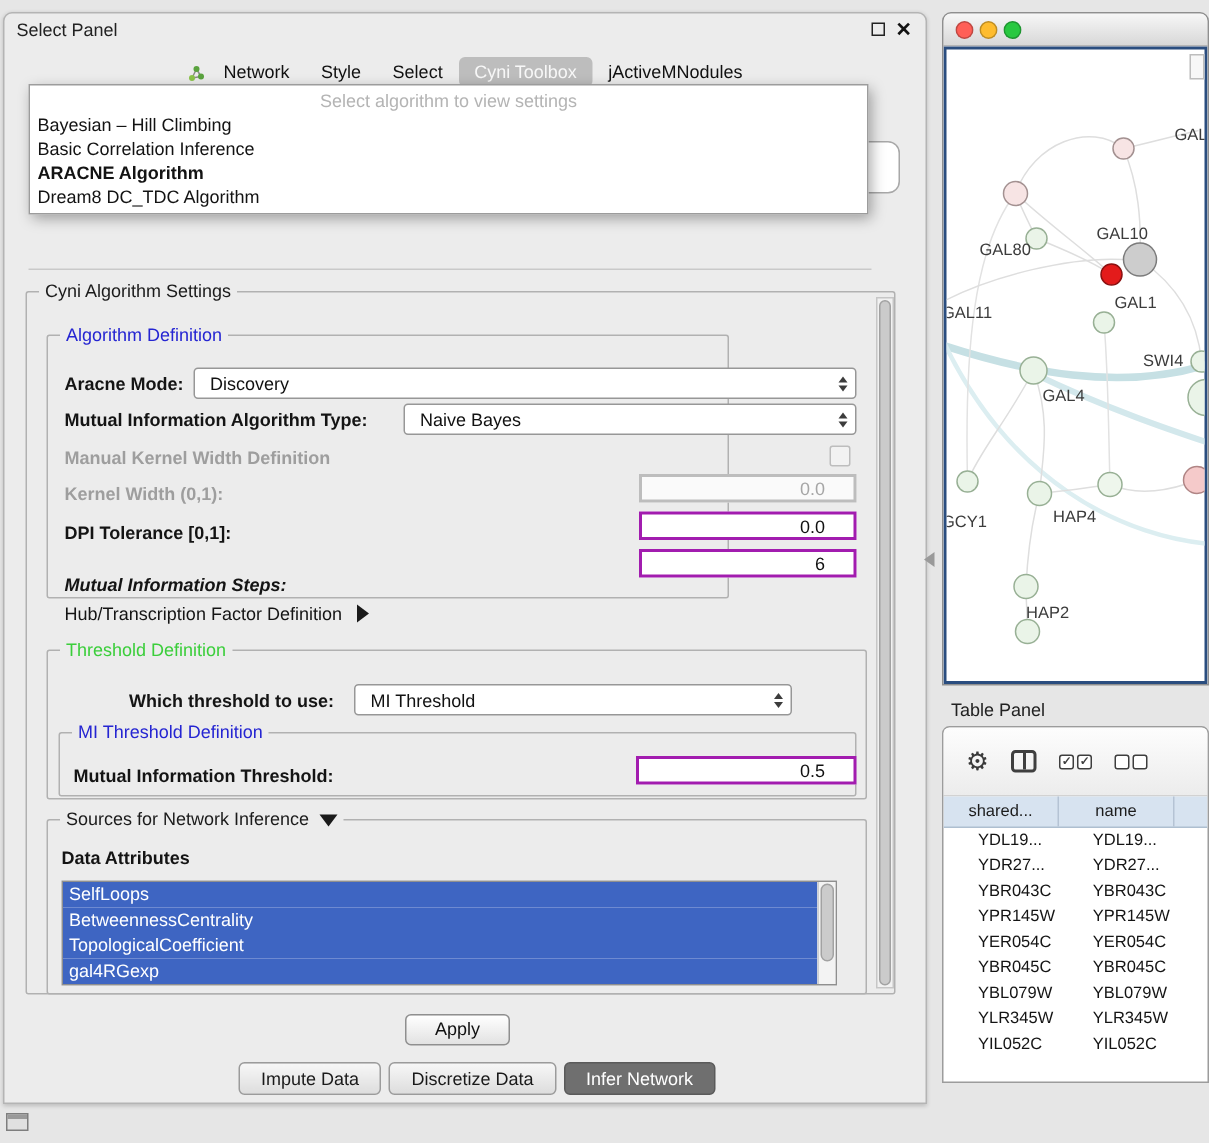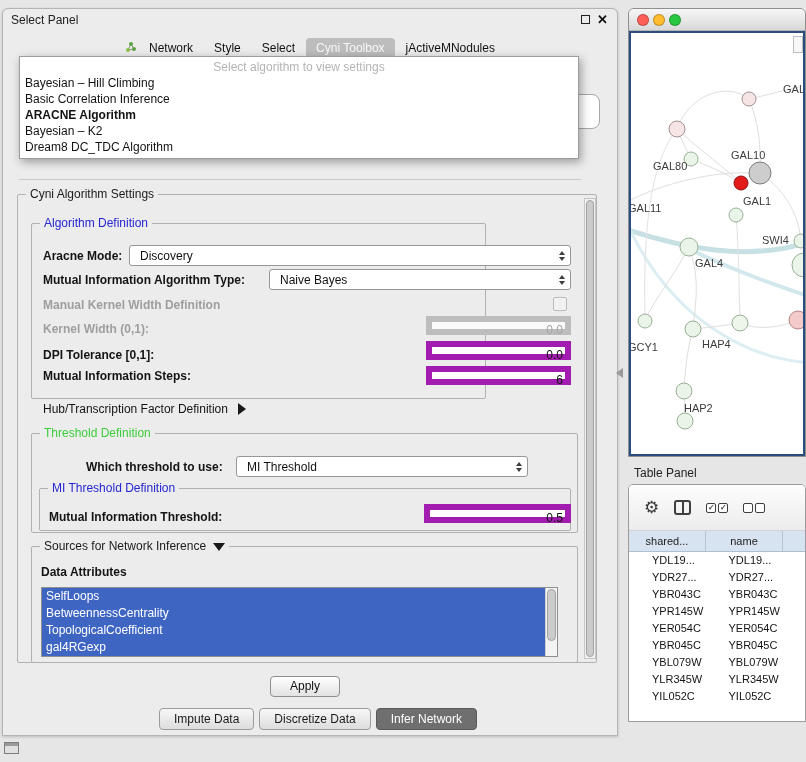--- a/index.html
+++ b/index.html
@@ -12,21 +12,21 @@
         background:#ececec; border:1px solid #b4b4b4; border-radius:6px 6px 0 0;
         box-shadow:0 1px 3px rgba(0,0,0,.18); }
   #cp-titlebar { position:absolute; left:0; top:0; right:0; height:22px; }
   #cp-title { position:absolute; left:8px; top:4px; font-size:12px; color:#222; }
   #cp-float { position:absolute; left:578px; top:6px; width:9px; height:9px;
               border:1.5px solid #222; background:transparent; }
   #cp-close { position:absolute; left:594px; top:3px; font-size:13px; font-weight:bold; color:#111; }
 
   #cp-tabs { position:absolute; left:0; right:0; top:28px; height:22px;
              display:flex; justify-content:center; align-items:center; }
-  .cp-tab { display:flex; align-items:flex-start; gap:12px; padding:3px 10px;
+  .cp-tab { display:flex; align-items:flex-end; gap:12px; padding:3px 10px;
             font-size:12px; color:#111; border-radius:4px; }
   .cp-tab + .cp-tab { margin-left:1px; }
   .cp-tab.active { background:#bdbdbd; color:#f8f8f8; }
 
   
   #algo-popup { position:absolute; left:16px; top:47px; width:560px;
                 background:#fff; border:1px solid #9c9c9c; z-index:50;
                 box-shadow:2px 3px 9px rgba(0,0,0,.35); padding:2px 0 3px; }
   .popup-item { height:16px; line-height:16px; font-size:12px; padding-left:5px; color:#131313; }
   .popup-item.placeholder { text-align:center; color:#b4b4b4; padding-left:0; }
@@ -66,22 +66,22 @@
                  gap:2px; align-items:center; }
   .tri-up-s { width:0; height:0; border-left:3.5px solid transparent; border-right:3.5px solid transparent;
               border-bottom:4.5px solid #3c3c3c; }
   .tri-dn-s { width:0; height:0; border-left:3.5px solid transparent; border-right:3.5px solid transparent;
               border-top:4.5px solid #3c3c3c; }
   .tri-right { width:0; height:0; border-top:6px solid transparent; border-bottom:6px solid transparent;
                border-left:8px solid #1a1a1a; display:inline-block; margin-left:10px; }
   .tri-down  { width:0; height:0; border-left:6px solid transparent; border-right:6px solid transparent;
                border-top:8px solid #1a1a1a; display:inline-block; margin-left:7px; vertical-align:-1px; }
 
-  .fld { position:absolute; height:19px; background:#fff; border:6px solid #a21caf;
-         font-size:12px; text-align:right; padding-right:2px; line-height:17px; }
+  .fld { position:absolute; height:19px; background:#fff; border:2px solid #a21caf;
+         font-size:12px; text-align:right; padding-right:19px; line-height:17px; }
   .fld.dis { border-color:#bdbdbd; color:#a6a6a6; background:#fafafa; }
   #chk-manual { position:absolute; left:550px; top:288px; width:14px; height:14px;
                 border:1px solid #bdbdbd; background:#f2f2f2; border-radius:2px; }
 
   
   #attr-list { position:absolute; left:38px; top:578px; width:517px; height:70px;
                background:#fff; border:1px solid #8f8f8f; overflow:hidden; }
   #attr-items { position:absolute; left:0; top:0; right:12px; }
   .attr-item { height:17px; line-height:17px; padding-left:4px; font-size:12px;
                background:var(--selection-blue,#3e65c2); color:#fff; white-space:nowrap; }
@@ -190,21 +190,20 @@
 
     <div id="combo-frag"></div>
     <div id="combo-line"></div>
 
     <div id="algo-popup">
       <div class="popup-item placeholder">Select algorithm to view settings</div>
       <div id="algo-options">
           <div class="popup-item">Bayesian – Hill Climbing</div>
           <div class="popup-item">Basic Correlation Inference</div>
           <div class="popup-item selected">ARACNE Algorithm</div>
-          <div class="popup-item">Bayesian – K2</div>
           <div class="popup-item">Dream8 DC_TDC Algorithm</div>
         </div>
     </div>
 
     <div class="grp" id="settings-group">
       <span class="gtitle">Cyni Algorithm Settings</span>
     </div>
     <div id="sb-main">
         <div class="thumb"></div>
       </div>
@@ -232,21 +231,21 @@
 
     <span class="flbl dis" style="left:40px; top:289px;">Manual Kernel Width Definition</span>
     <div id="chk-manual"></div>
 
     <span class="flbl dis" style="left:40px; top:313px;">Kernel Width (0,1):</span>
     <div class="fld dis" style="left:423px; top:307px; width:145px;">0.0</div>
 
     <span class="flbl" style="left:40px; top:339px;">DPI Tolerance [0,1]:</span>
     <div class="fld" style="left:423px; top:332px; width:145px;">0.0</div>
 
-    <span class="flbl" style="left:40px; top:360px;">Mutual Information Steps:</span>
+    <span class="flbl" style="left:40px; top:374px;font-style:italic;">Mutual Information Steps:</span>
     <div class="fld" style="left:423px; top:357px; width:145px;">6</div>
 
     <div class="plain-lbl" style="left:40px; top:393px;">
       <span>Hub/Transcription Factor Definition</span>
       <span class="tri-right"></span>
     </div>
 
     <div class="grp" id="grp-thr">
       <span class="gtitle green">Threshold Definition</span>
     </div>

